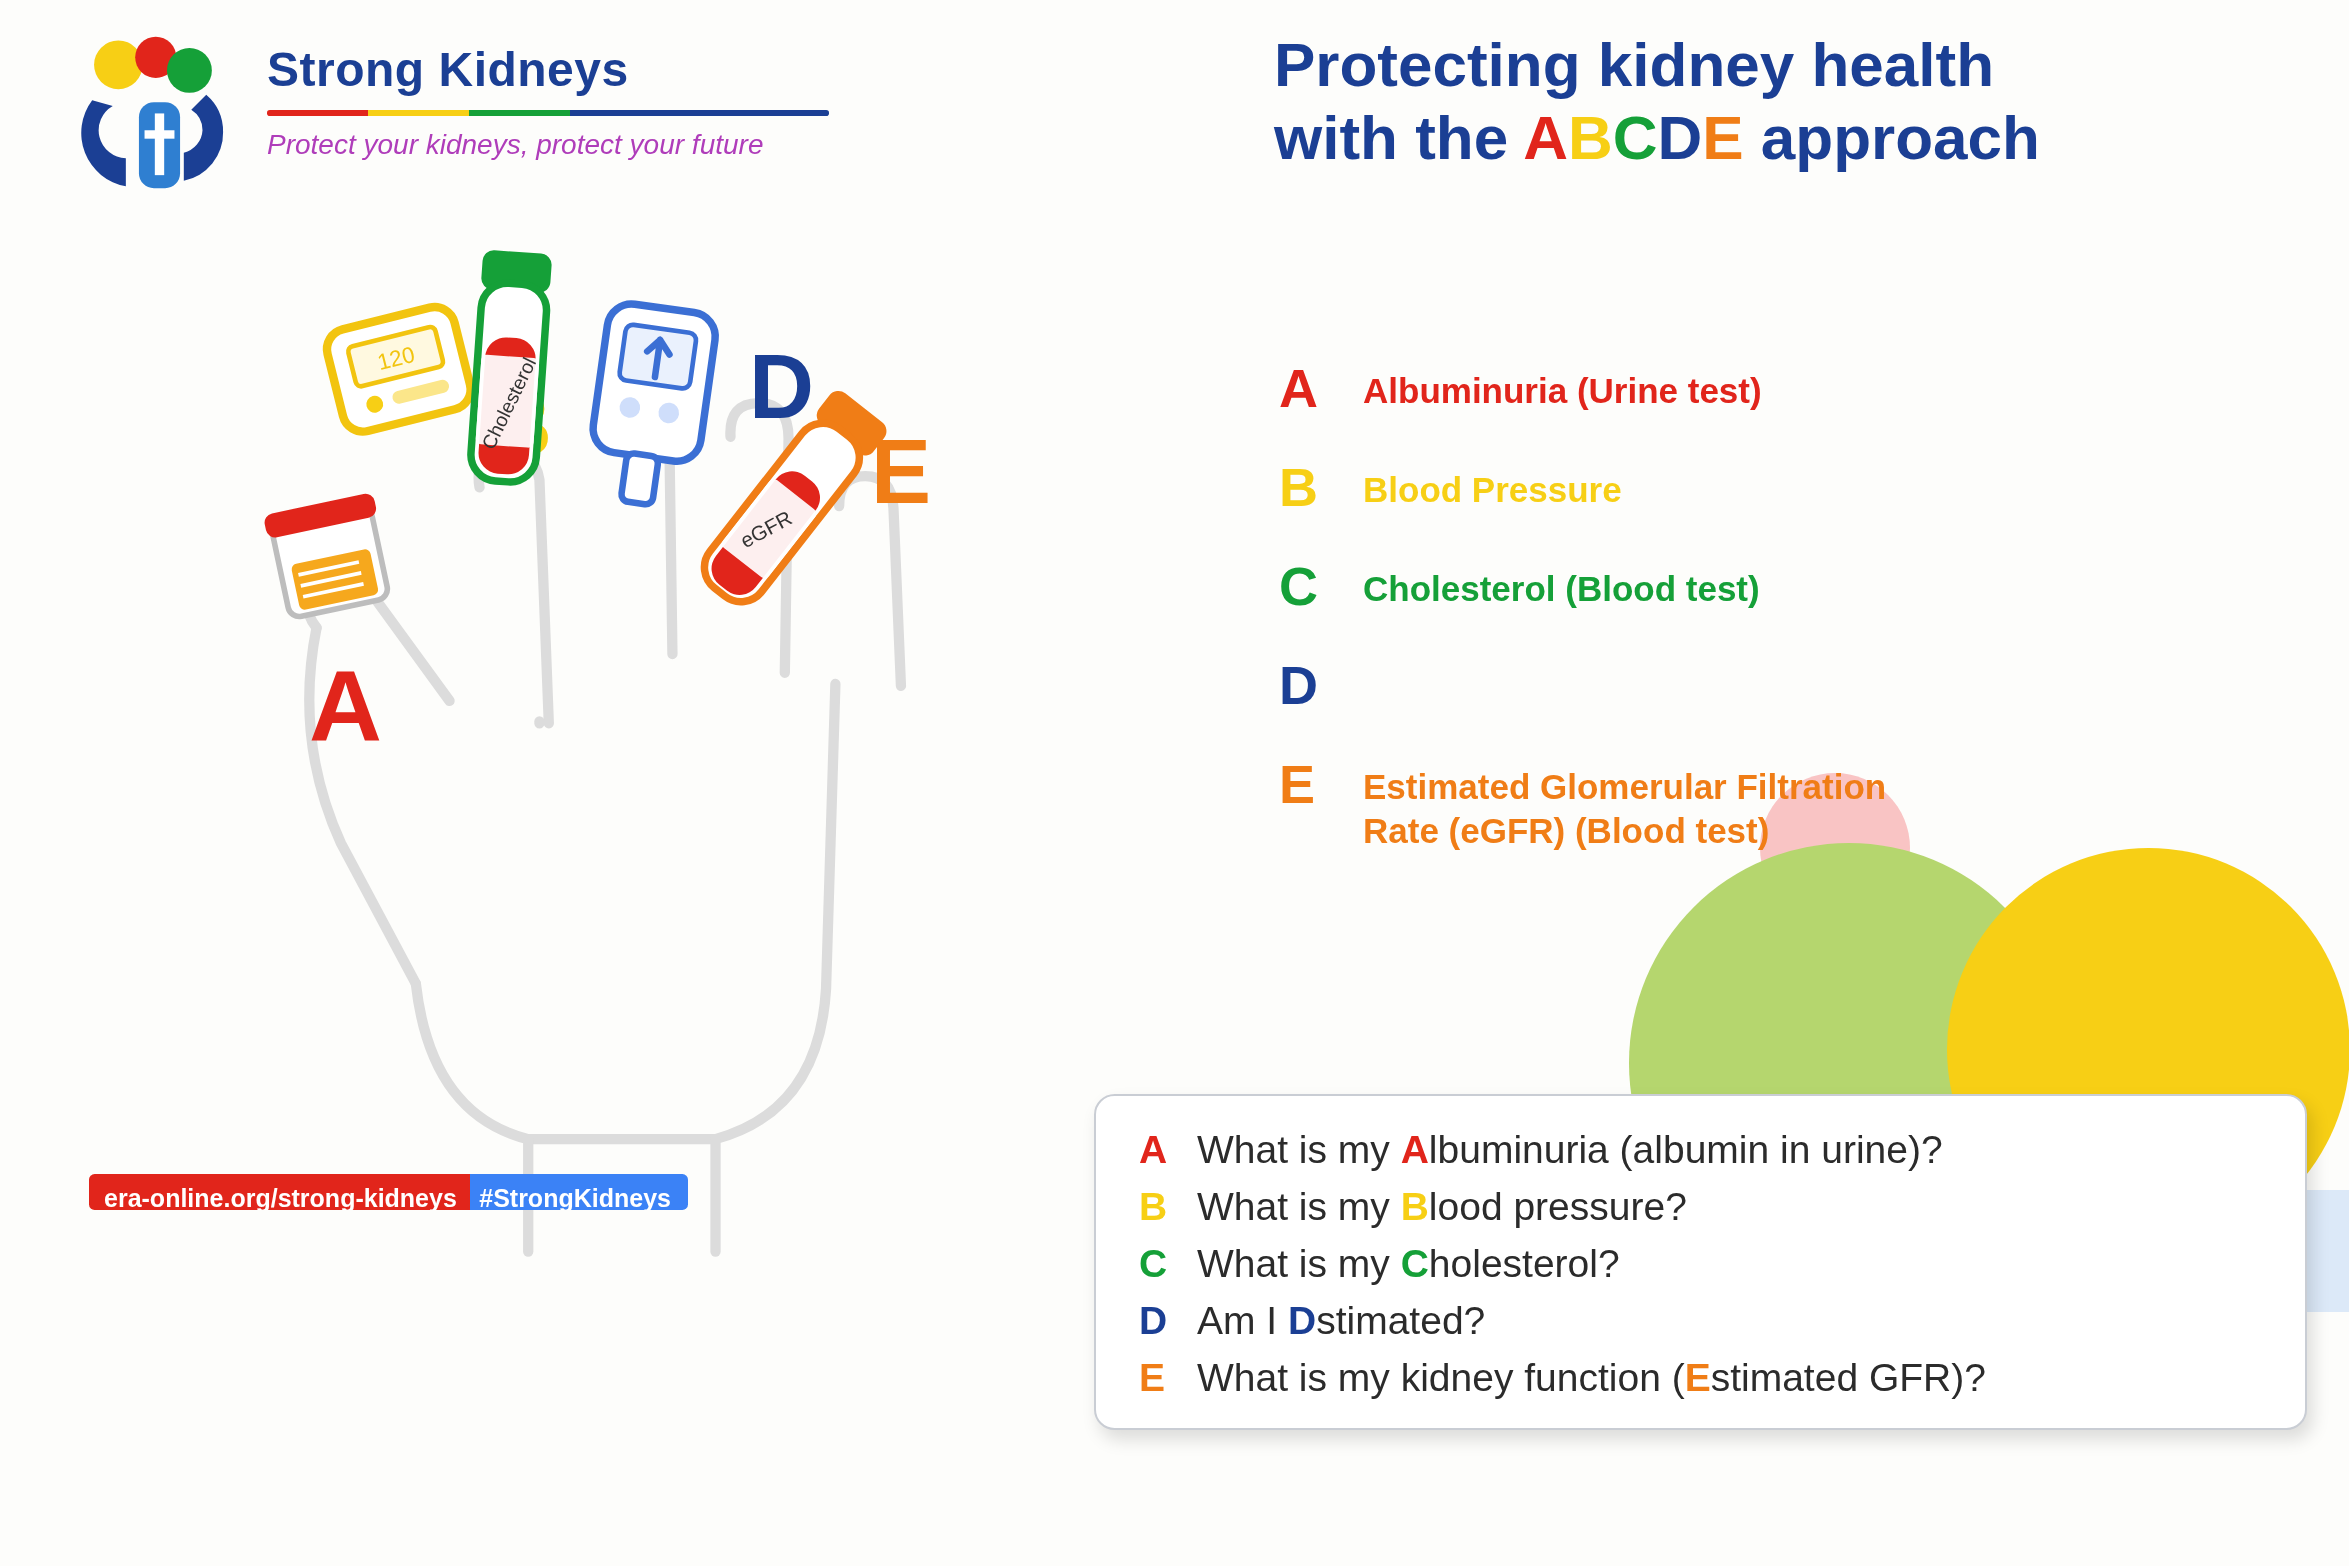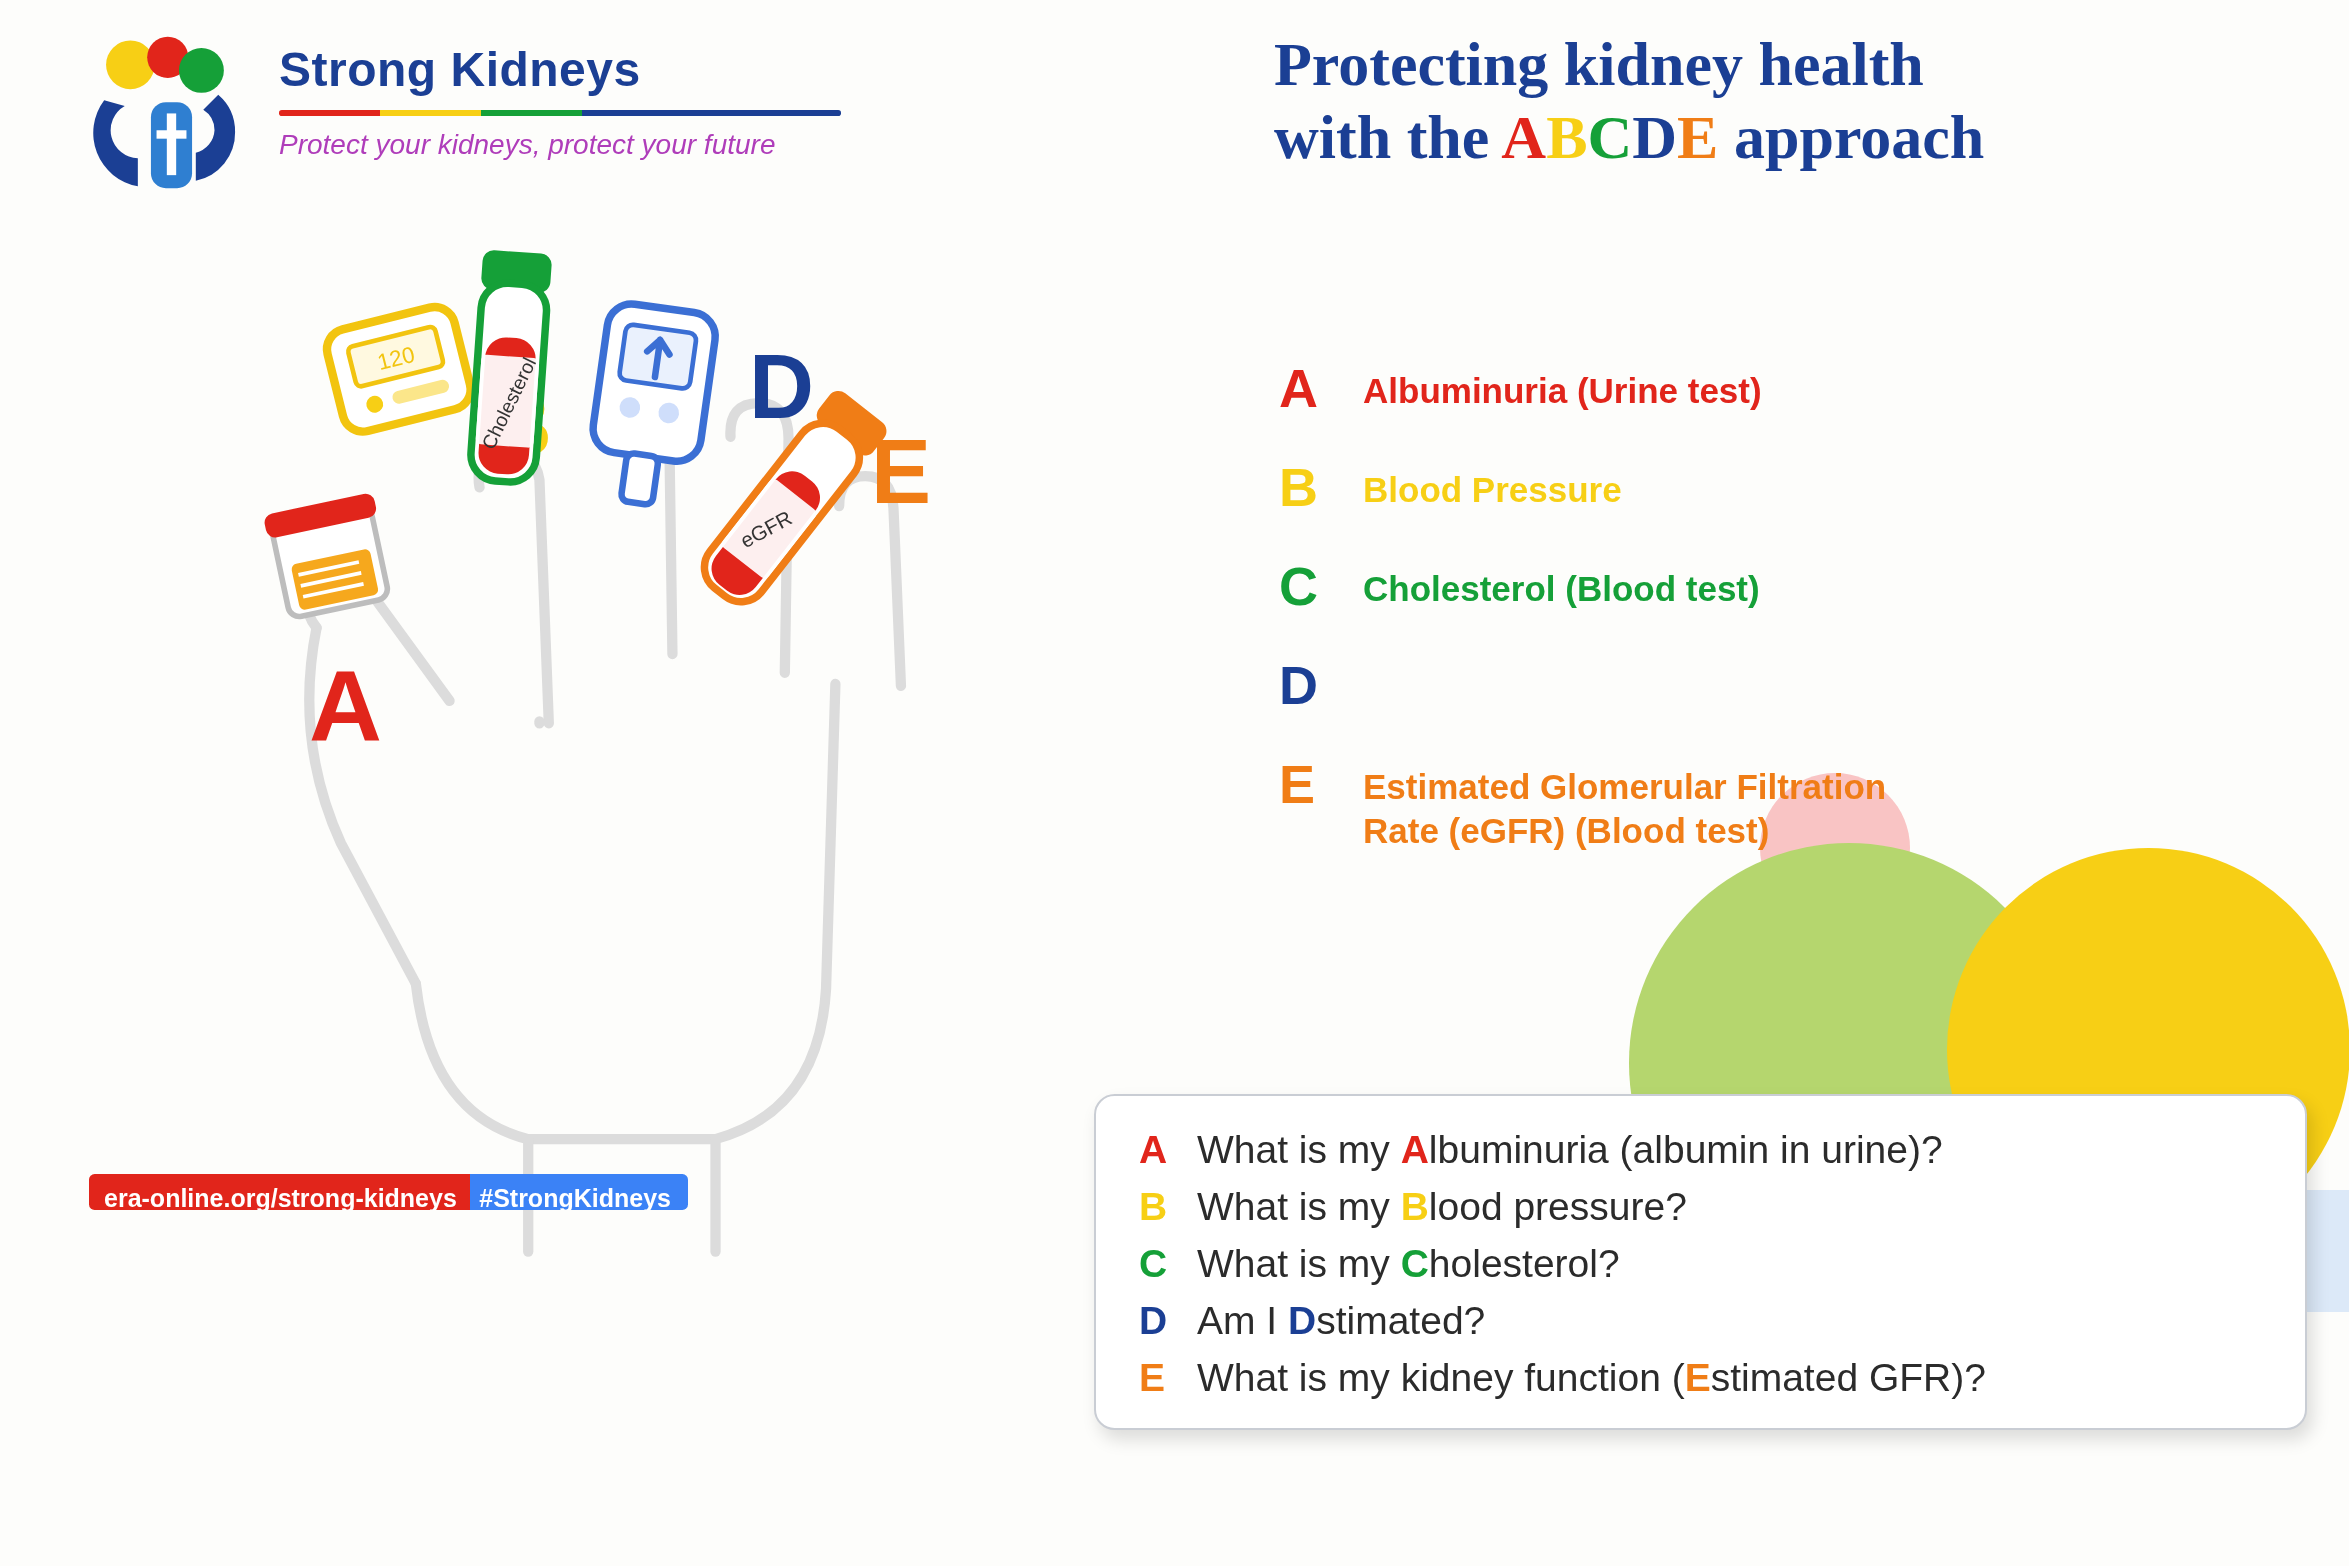--- a/index.html
+++ b/index.html
@@ -38,21 +38,21 @@
   #blob-blue {
     position: absolute;
     right: 0; top: 1190px;
     width: 487px; height: 122px;
     background: #dce9f8;
   }
 
   
   #logo-block {
     position: absolute;
-    left: 78px; top: 23.4px;
+    left: 66px; top: 23.4px;
     width: 759px; height: 169px;
   }
   #logo-mark {
     position: absolute;
     left: 0; top: 9.4px;
     width: 187px; height: 159px;
   }
   #logo-text {
     position: absolute;
     left: 201px; top: 19px;
@@ -80,21 +80,20 @@
 
   
   #headline {
     position: absolute;
     left: 1274px; top: 28px;
     width: 1021px;
     font-size: 62px;
     line-height: 1.18;
     font-weight: bold;
     color: #1b3f94;
-    font-family: Liberation Serif, serif;
   }
   .hl-a { color:#e1251b; }
   .hl-b { color:#f7cf15; }
   .hl-c { color:#15a038; }
   .hl-d { color:#1b3f94; }
   .hl-e { color:#f07d16; }
 
   
   #legend {
     position: absolute;

